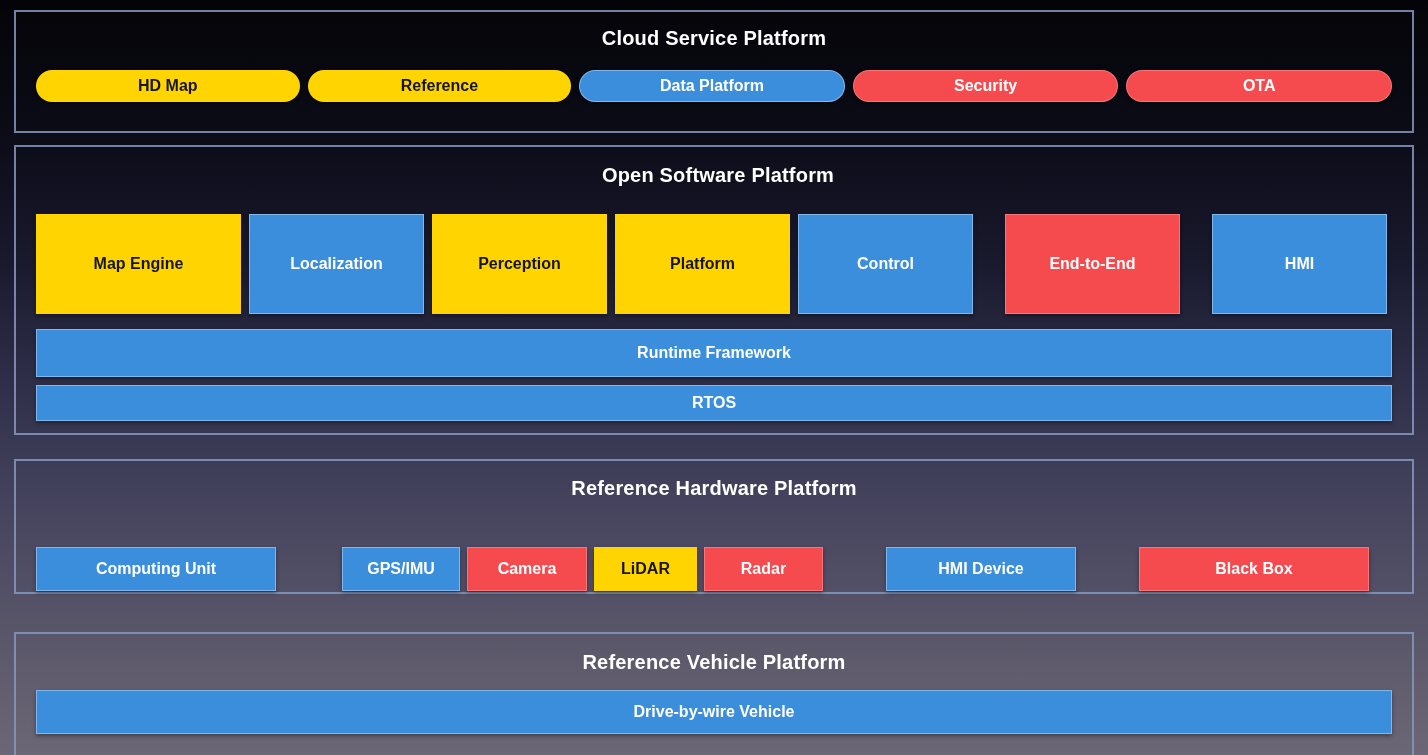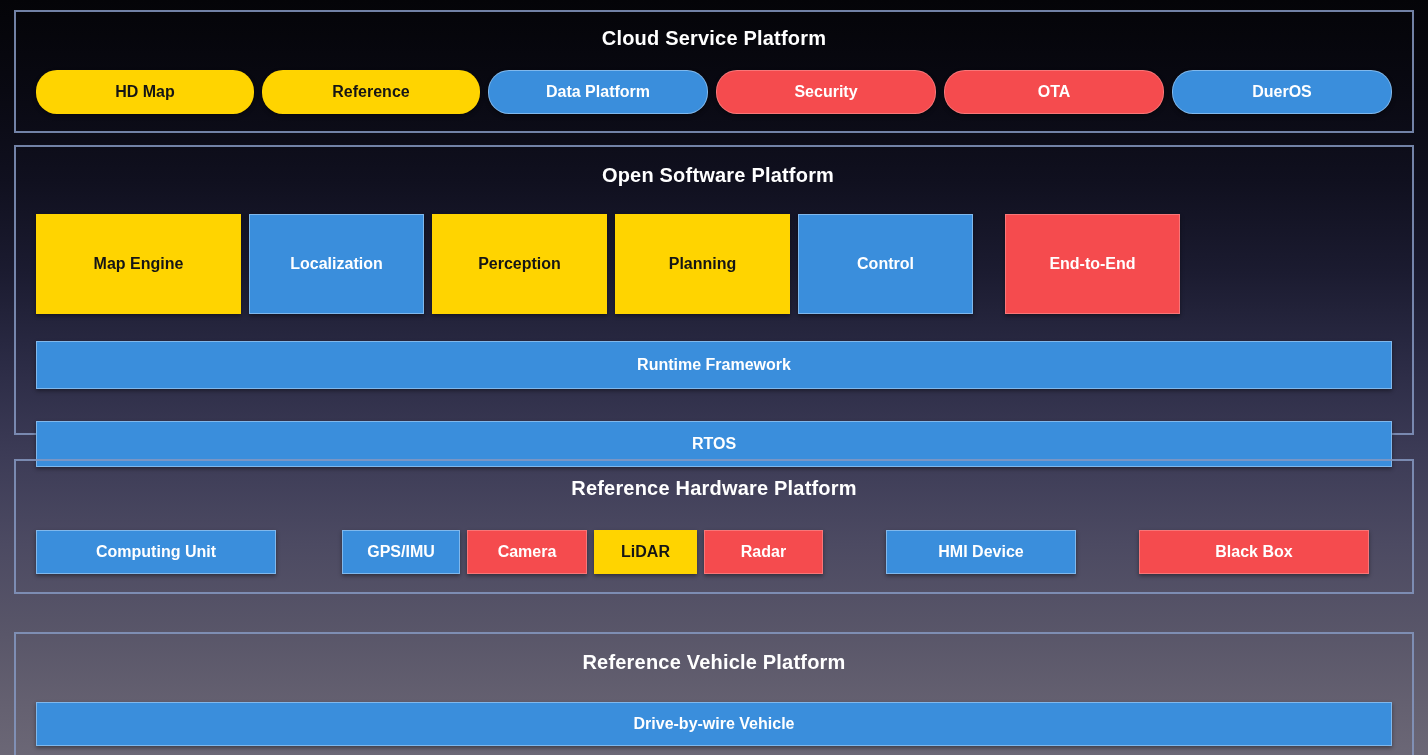--- a/index.html
+++ b/index.html
@@ -57,50 +57,50 @@
     box-sizing: border-box;
     box-shadow: 0 2px 4px rgba(0,0,0,0.40);
     text-align: center;
   }
   .box.yellow { background: #ffd400; color: #151515; }
   .box.blue   { background: #3a8edc; border: 1px solid rgba(185,218,250,0.55); }
   .box.red    { background: #f54b4e; border: 1px solid rgba(255,200,200,0.35); }
 
   
   .cloud-row { margin-top: 18px; column-gap: 8px; }
-  .cloud-row .box { flex: 1 1 0; height: 44px; border-radius: 21px; }
+  .cloud-row .box { flex: 1 1 0; height: 32px; border-radius: 21px; }
 
   
   .sw-row { margin-top: 25px; column-gap: 8px; }
   .sw-row .box { width: 175px; height: 100px; }
   .sw-row .box:nth-child(1) { width: 205px; }
   .sw-row .box:nth-child(6) { margin-left: 24px; }
   .sw-row .box:nth-child(7) { margin-left: 24px; }
 
   
-  .bar-row { padding: 12px 20px; }
+  .bar-row { padding: 0 20px; }
   .bar {
     height: 48px;
     display: flex;
     align-items: center;
     justify-content: center;
     font-size: 16px;
     font-weight: bold;
     color: #ffffff;
     background: #3a8edc;
     border: 1px solid rgba(185,218,250,0.55);
     box-sizing: border-box;
     box-shadow: 0 2px 4px rgba(0,0,0,0.40);
   }
   .bar-runtime { margin-top: 15px; }
-  .bar-rtos    { margin-top: 8px; height: 46px; }
+  .bar-rtos    { margin-top: 8px; height: 36px; }
   .bar-vehicle { margin-top: 14px; height: 44px; }
 
   
-  .hw-row { margin-top: 28px; }
+  .hw-row { margin-top: 45px; }
   .hw-row .box { height: 44px; }
   .hw-row .box:nth-child(1) { width: 240px; }
   .hw-row .box:nth-child(2) { width: 118px; margin-left: 66px; }
   .hw-row .box:nth-child(3) { width: 120px; margin-left: 7px; }
   .hw-row .box:nth-child(4) { width: 103px; margin-left: 7px; }
   .hw-row .box:nth-child(5) { width: 119px; margin-left: 7px; }
   .hw-row .box:nth-child(6) { width: 190px; margin-left: 63px; }
   .hw-row .box:nth-child(7) { width: 230px; margin-left: 63px; }
 </style>
 </head>
@@ -109,33 +109,33 @@
 <div class="canvas">
 
   <section class="frame frame-cloud">
     <h2 class="section-title">Cloud Service Platform</h2>
     <div class="row cloud-row">
       <div class="box yellow">HD Map</div>
       <div class="box yellow">Reference</div>
       <div class="box blue">Data Platform</div>
       <div class="box red">Security</div>
       <div class="box red">OTA</div>
-      <div class="box blue">DuerOS</div>
     </div>
   </section>
 
   <section class="frame frame-software">
     <h2 class="section-title">Open Software Platform</h2>
     <div class="row sw-row">
       <div class="box yellow">Map Engine</div>
       <div class="box blue">Localization</div>
       <div class="box yellow">Perception</div>
-      <div class="box yellow">Planning</div>
+      <div class="box yellow">Platform</div>
       <div class="box blue">Control</div>
       <div class="box red">End-to-End</div>
+      <div class="box blue">HMI</div>
     </div>
     <div class="bar-row">
       <div class="bar bar-runtime">Runtime Framework</div>
     </div>
     <div class="bar-row">
       <div class="bar bar-rtos">RTOS</div>
     </div>
   </section>
 
   <section class="frame frame-hardware">

